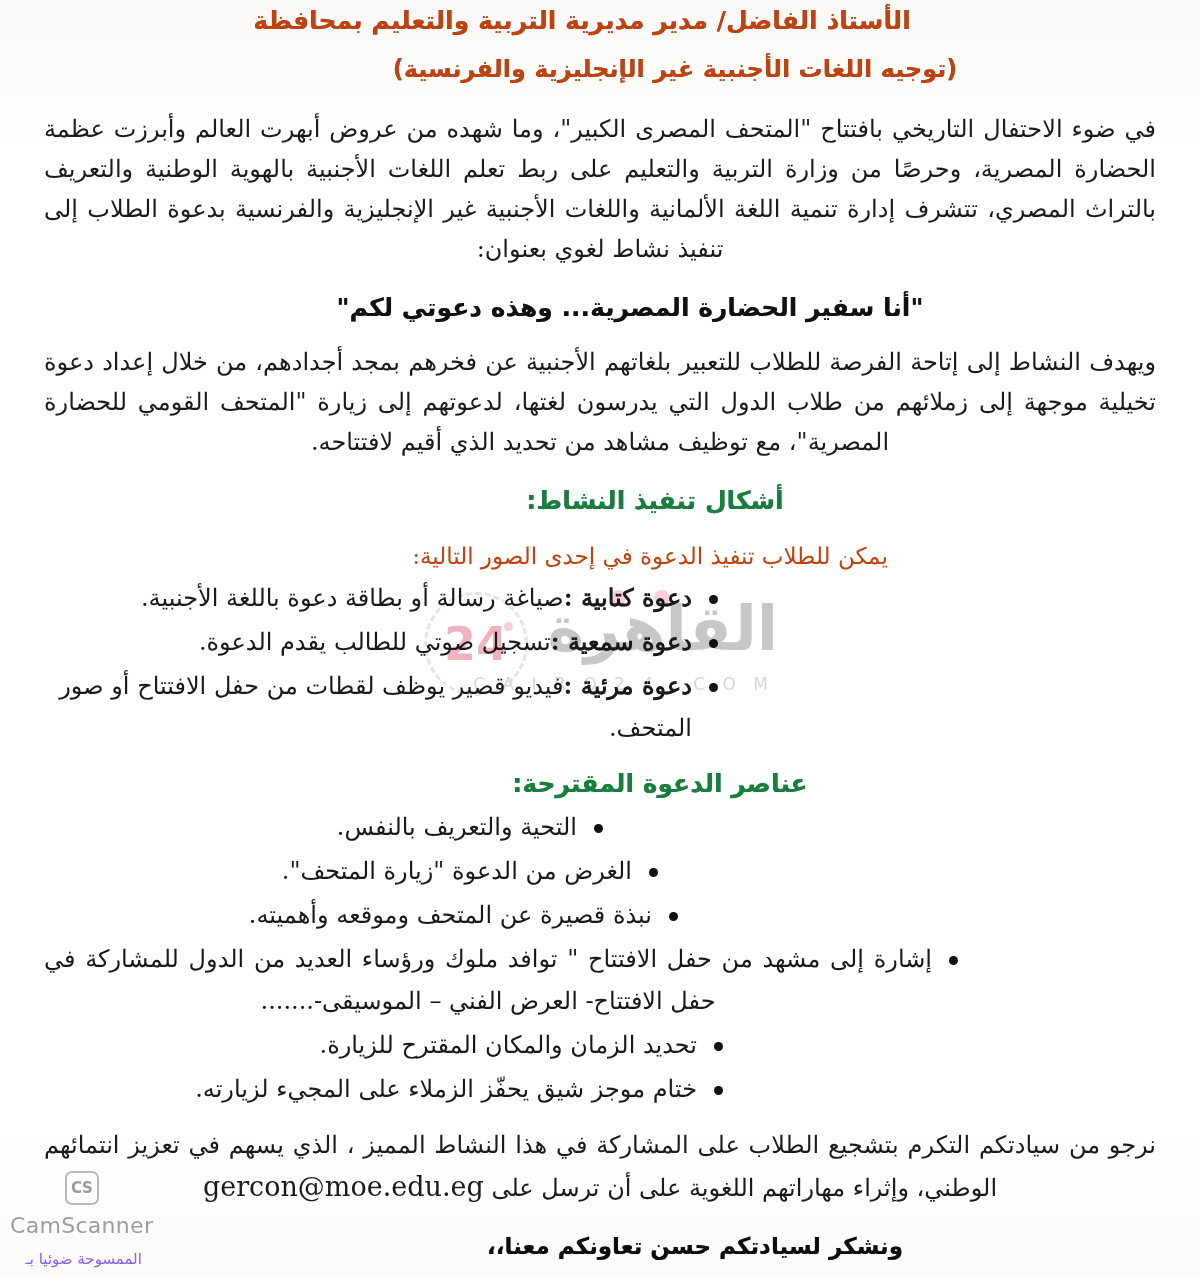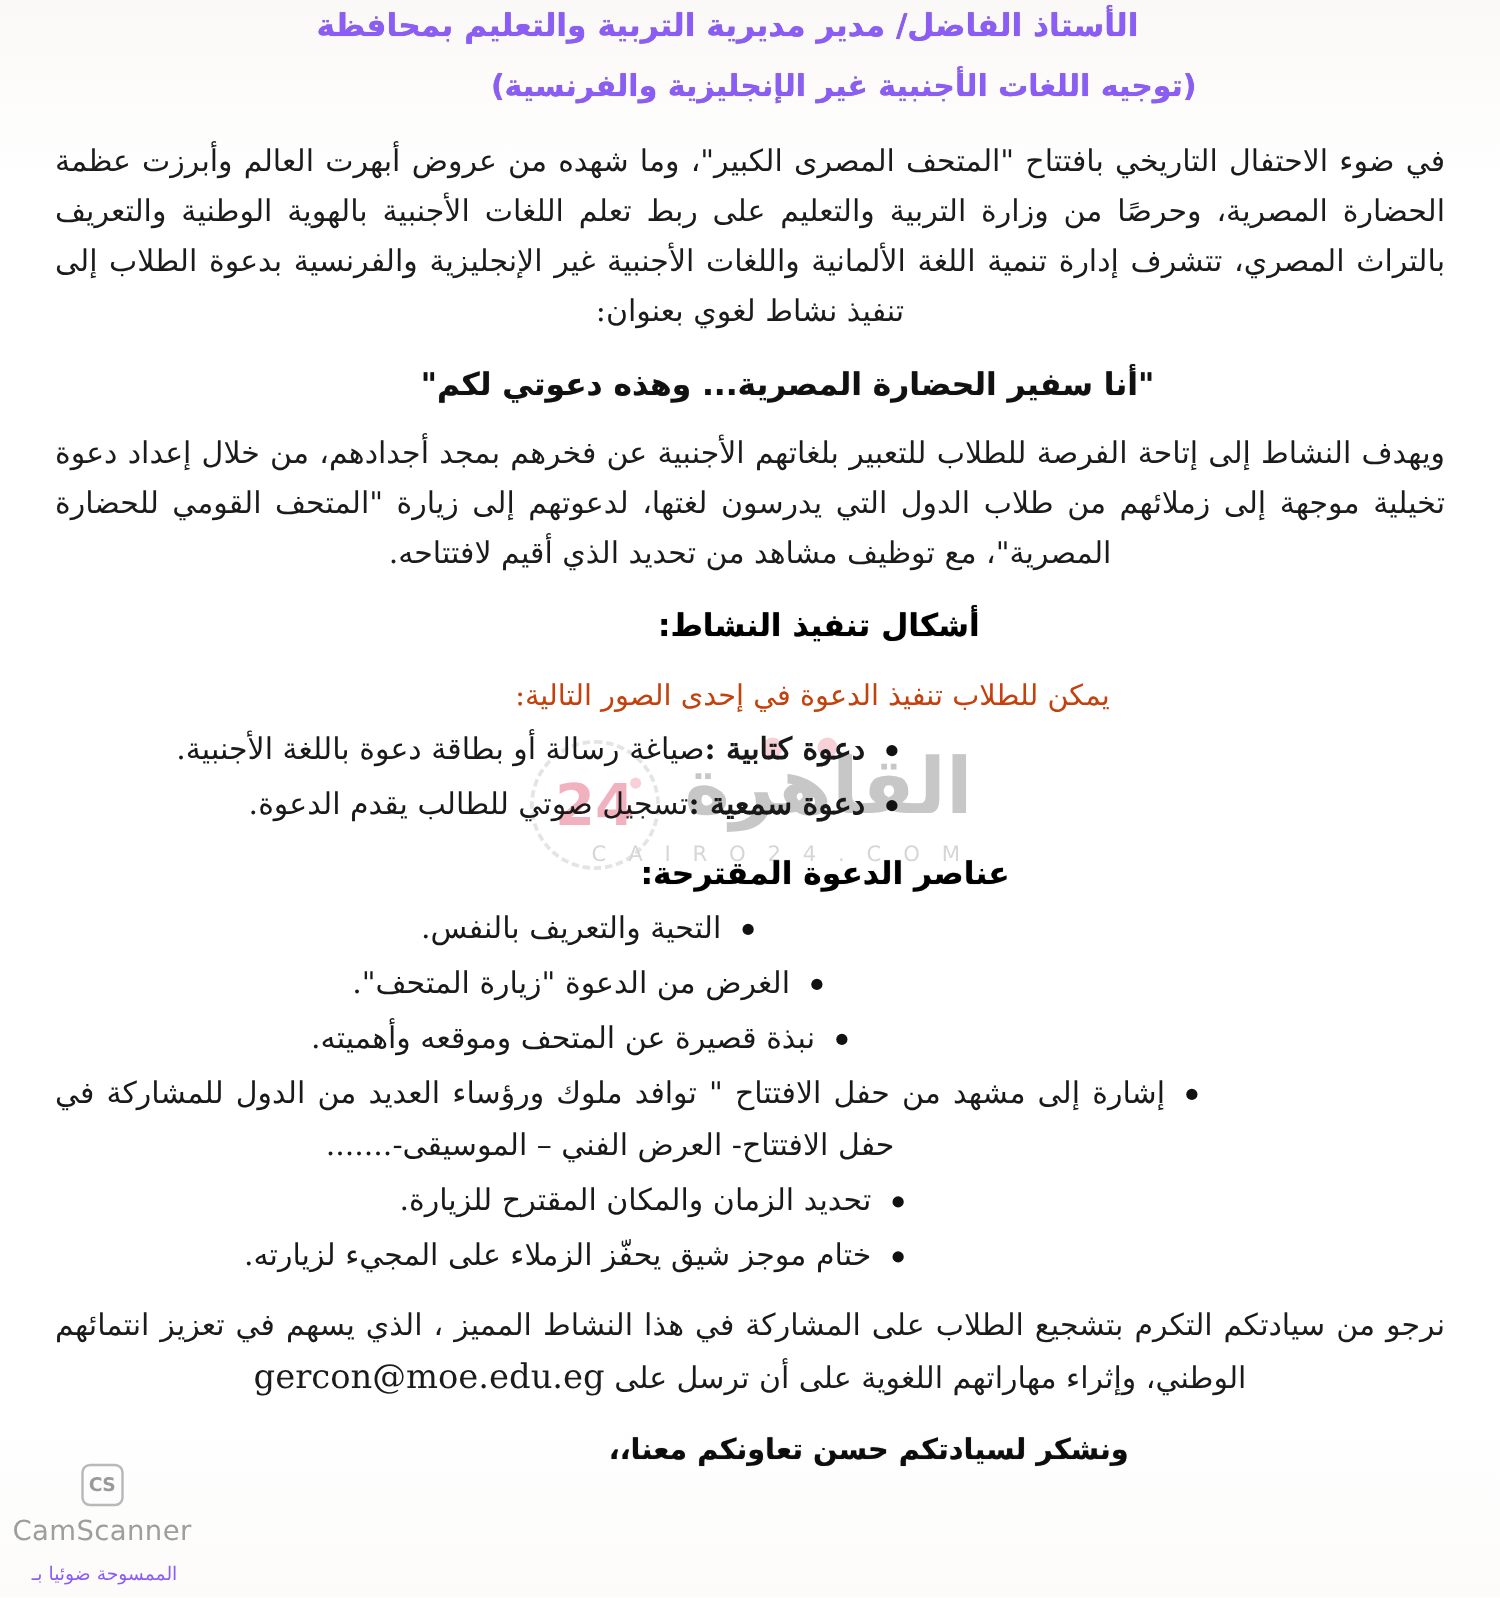--- a/index.html
+++ b/index.html
@@ -32,21 +32,21 @@
     position: relative;
     z-index: 3;
     padding: 0 44px;
     box-sizing: border-box;
   }
 
   
   .hdr-line {
     text-align: center;
     font-weight: bold;
-    color: #8b5cf6;
+    color: #c2410c;
     letter-spacing: -0.2px;
   }
   .hdr-1 {
     font-size: 25px;
     margin-top: 6px;
     padding-right: 36px;
     text-shadow: 0 0 0.6px rgba(0,0,0,0.55);
   }
   .hdr-2 {
     font-size: 24px;
@@ -80,21 +80,21 @@
     color: #111;
     margin-top: 18px;
     padding-left: 60px;
     text-shadow: 0 0 0.6px rgba(0,0,0,0.5);
   }
 
   .section-head {
     text-align: center;
     font-weight: bold;
     font-size: 25px;
-    color: #000000;
+    color: #15803d;
     margin-top: 22px;
     padding-left: 110px;
     text-shadow: 0 0 0.7px rgba(0,0,0,0.6);
   }
   .section-head.sh-2 { padding-left: 120px; margin-top: 20px; }
 
   .lead-line {
     font-family: "DejaVu Serif", "Liberation Serif", serif;
     font-size: 23px;
     color: #c2410c;
@@ -292,20 +292,21 @@
     <div class="title-quote">"أنا سفير الحضارة المصرية... وهذه دعوتي لكم"</div>
 
     <p class="para p-goal">ويهدف النشاط إلى إتاحة الفرصة للطلاب للتعبير بلغاتهم الأجنبية عن فخرهم بمجد أجدادهم، من خلال إعداد دعوة تخيلية موجهة إلى زملائهم من طلاب الدول التي يدرسون لغتها، لدعوتهم إلى زيارة "المتحف القومي للحضارة المصرية"، مع توظيف مشاهد من تحديد الذي أقيم لافتتاحه.</p>
 
     <div class="section-head sh-1">أشكال تنفيذ النشاط:</div>
     <div class="lead-line">يمكن للطلاب تنفيذ الدعوة في إحدى الصور التالية:</div>
 
     <ul class="bullets list-a">
       <li><span>دعوة كتابية :</span><span class="rest">صياغة رسالة أو بطاقة دعوة باللغة الأجنبية.</span></li>
       <li><span>دعوة سمعية :</span><span class="rest">تسجيل صوتي للطالب يقدم الدعوة.</span></li>
+      <li><span>دعوة مرئية :</span><span class="rest">فيديو قصير يوظف لقطات من حفل الافتتاح أو صور المتحف.</span></li>
     </ul>
 
     <div class="section-head sh-2">عناصر الدعوة المقترحة:</div>
 
     <ul class="bullets list-b">
       <li class="mid-1">التحية والتعريف بالنفس.</li>
       <li class="mid-2">الغرض من الدعوة "زيارة المتحف".</li>
       <li class="mid-3">نبذة قصيرة عن المتحف وموقعه وأهميته.</li>
       <li class="wide">إشارة إلى مشهد من حفل الافتتاح " توافد ملوك ورؤساء العديد من الدول للمشاركة في حفل الافتتاح- العرض الفني – الموسيقى-.......</li>
       <li class="mid-4">تحديد الزمان والمكان المقترح للزيارة.</li>

